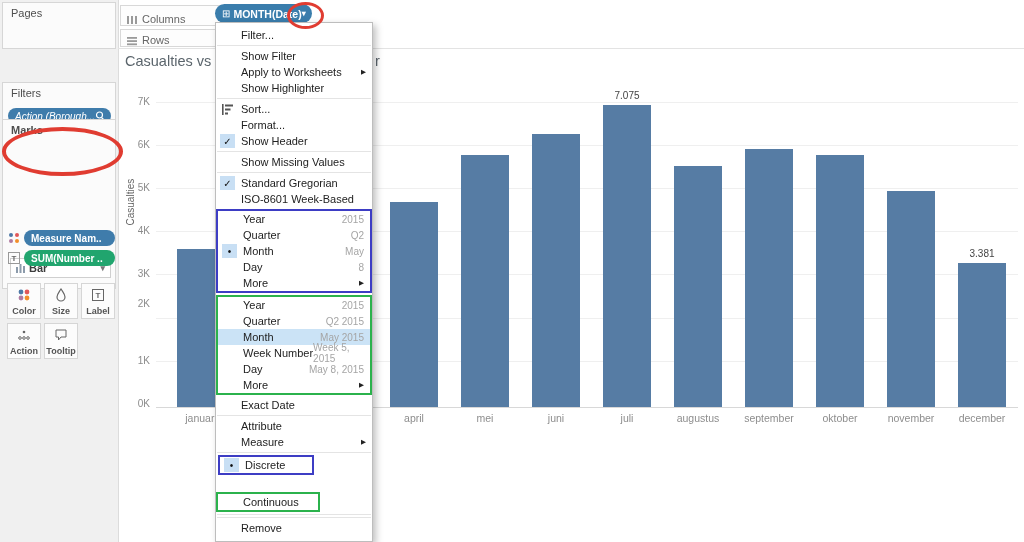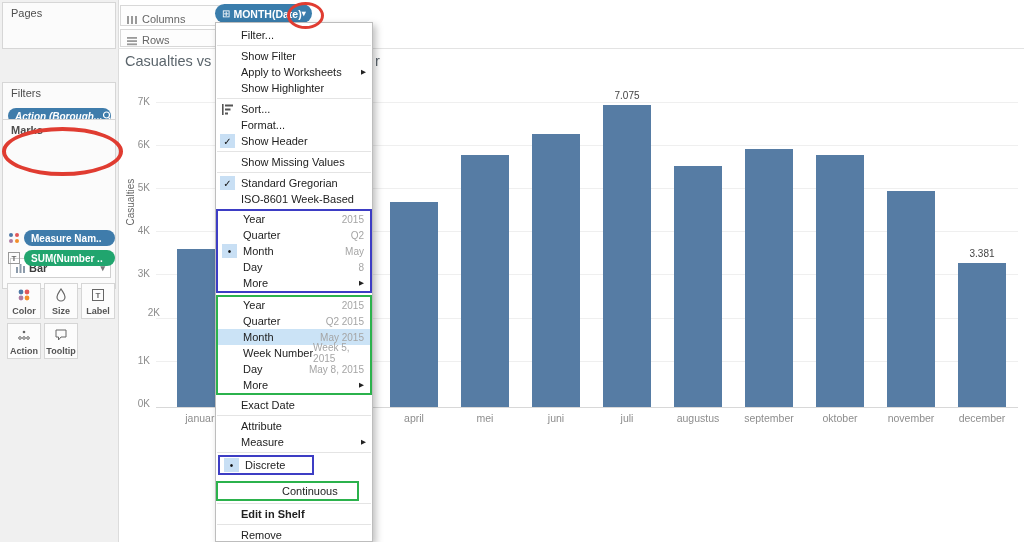--- a/index.html
+++ b/index.html
@@ -54,40 +54,40 @@
   .mi .lbl{flex:none;}
   .mi .val{margin-left:auto;color:#a5a5a5;font-size:10px;}
   .mi .arr{position:absolute;right:6px;font-size:6.5px;color:#222;}
   .mi.hl{background:#cbe3f6;}
   .mi.bold .lbl{font-weight:bold;}
   .sep{height:1px;background:#e4e4e4;margin:2px 1px;}
   .grp{border:2px solid;margin:2px 0;}
   .grp.blue{border-color:#3d3dc4;}
   .grp.green{border-color:#2bb24c;}
   .wrapD{border:2px solid #3d3dc4;width:92px;box-sizing:content-box;margin-left:2px;}
-  .wrapC{border:2px solid #2bb24c;width:100px;box-sizing:content-box;margin-top:6px;padding-left:39px;}
+  .wrapC{border:2px solid #2bb24c;width:100px;box-sizing:content-box;margin-top:17px;}
 
   svg{display:block;}
 </style>
 </head>
 <body>
 
 <div id="app">
 
   <div id="sidebar" class="abs"></div>
   <div class="vdivider"></div>
   <div class="hdivider"></div>
 
   <div class="card" style="left:2px;top:2px;width:112px;height:45px;">
     <div class="card-label">Pages</div>
   </div>
 
   <div class="card" style="left:2px;top:54px;width:112px;height:60px;margin-top:28px;">
     <div class="card-label">Filters</div>
-    <div class="pill blue" style="left:5px;top:25px;width:103px;font-style:italic;font-weight:bold;">
+    <div class="pill blue" style="left:5px;top:25px;width:103px;font-style:italic;">
       <span>Action (Borough...</span>
       <span style="margin-left:auto;">
         <svg width="10" height="10" viewBox="0 0 10 10">
             <circle cx="4.5" cy="4" r="3" fill="none" stroke="#fff" stroke-width="1.2"></circle>
             <path d="M6.5 6.5 L9 9" stroke="#fff" stroke-width="1.2"></path>
           </svg>
       </span>
     </div>
   </div>
 
@@ -207,21 +207,21 @@
 
   <div id="chart-title">Casualties vs</div>
   <div id="title-frag">r</div>
   <div class="ylab-rot">Casualties</div>
   <div class="baseline"></div>
   <div id="plot" class="abs" style="left:0;top:0;width:1024px;height:542px;pointer-events:none;">
       <div class="ytick" style="left: 120px; top: 398px;">0K</div>
       <div class="grid" style="top: 360.8px;"></div>
       <div class="ytick" style="left: 120px; top: 354.8px;">1K</div>
       <div class="grid" style="top: 317.6px;"></div>
-      <div class="ytick" style="left: 120px; top: 307px; margin-left: 10px;">2K</div>
+      <div class="ytick" style="left: 120px; top: 298px;">2K</div>
       <div class="grid" style="top: 274.4px;"></div>
       <div class="ytick" style="left: 120px; top: 268.4px;">3K</div>
       <div class="grid" style="top: 231.2px;"></div>
       <div class="ytick" style="left: 120px; top: 225.2px;">4K</div>
       <div class="grid" style="top: 188px;"></div>
       <div class="ytick" style="left: 120px; top: 182px;">5K</div>
       <div class="grid" style="top: 144.8px;"></div>
       <div class="ytick" style="left: 120px; top: 138.8px;">6K</div>
       <div class="grid" style="top: 101.6px;"></div>
       <div class="ytick" style="left: 120px; top: 95.6px;">7K</div>
@@ -390,24 +390,20 @@
         <span class="lbl">Discrete</span>
       </div>
     </div>
     <div class="wrapC">
       <div class="mi">
         <span class="gut"></span>
         <span class="lbl">Continuous</span>
       </div>
     </div>
     <div class="sep"></div>
-    <div class="mi bold">
-      <span class="gut"></span>
-      <span class="lbl">Edit in Shelf</span>
-    </div>
     <div class="sep"></div>
     <div class="mi">
       <span class="gut"></span>
       <span class="lbl">Remove</span>
     </div>
   </div>
 
   <div class="red-ellipse" style="left: 287px; top: 2px; width: 31px; height: 21px; z-index: 6;"></div>
   <div class="red-ellipse" style="left: 2px; top: 127px; width: 113px; height: 41px; border-width: 4px; z-index: 6;"></div>
 

